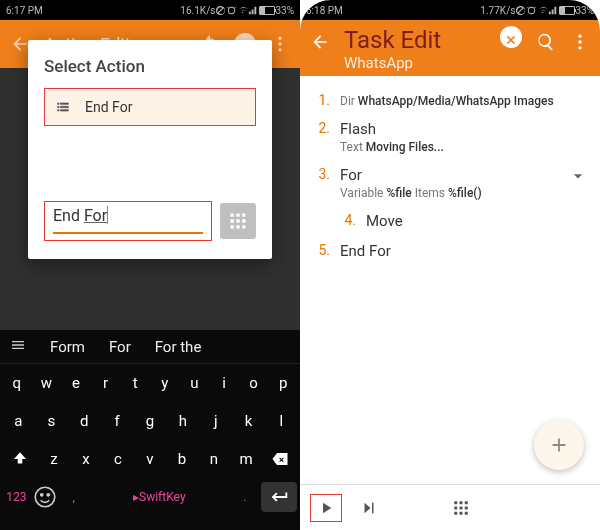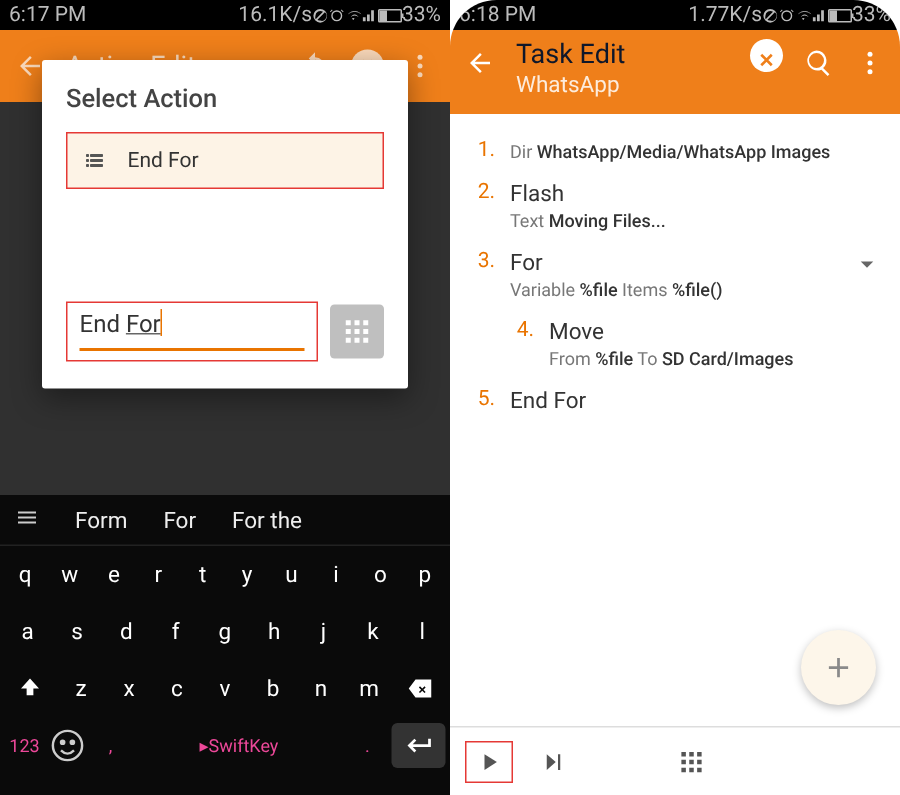--- a/index.html
+++ b/index.html
@@ -2,36 +2,36 @@
 <html><head>
 <meta charset="utf-8">
 <style>
   * { margin: 0; padding: 0; box-sizing: border-box; font-family: Roboto, Arial, sans-serif; }
   body { width: 600px; height: 530px; display: flex; background: #fff; }
   .phone { width: 300px; height: 530px; position: relative; overflow: hidden; }
   .phone-left { background: #303030; }
   .phone-right { background: #fff; border-radius: 31px; }
 
   
-  .statusbar { height: 20px; background: #000; color: #bbb; font-size: 14px; display: flex; align-items: center; padding: 0 6px; }
+  .statusbar { height: 20px; background: #000; color: #bbb; font-size: 10px; display: flex; align-items: center; padding: 0 6px; }
   .status-left { flex: 0 0 auto; }
   .status-right { margin-left: auto; display: flex; gap: 0; align-items: center; }
   .status-right svg { width: 11px; height: 11px; fill: #bbb; }
   .status-batt { border: 1px solid #bbb; width: 16px; height: 9px; border-radius: 1px; position: relative; }
   .status-batt::after { content: ""; position: absolute; right: -2px; top: 2px; width: 1px; height: 3px; background: #bbb; }
   .status-batt-fill { background: #bbb; height: 100%; width: 33%; }
 
   
   .appbar { height: 48px; background: #ef7f1a; color: rgba(255,255,255,0.7); display: flex; align-items: center; padding: 0 10px; gap: 14px; }
   .appbar svg { width: 20px; height: 20px; fill: rgba(255,255,255,0.7); }
   .appbar.right { color: #fff; align-items: flex-start; padding-top: 6px; height: 56px; }
   .appbar.right svg { fill: #fff; margin-top: 6px; }
   .appbar-title { font-size: 18px; flex: 1; }
   .appbar-title2 { display: flex; flex-direction: column; flex: 1; }
-  .appbar-title2 .t { font-size: 18px; color: #0f172a; }
+  .appbar-title2 .t { font-size: 24px; color: #7f1d1d; }
   .appbar-title2 .s { font-size: 15px; color: rgba(255,255,255,0.85); }
   .close-circle { width: 22px; height: 22px; border-radius: 50%; background: rgba(255,255,255,0.7); display: flex; align-items: center; justify-content: center; }
   .close-circle.white { background: #fff; }
   .close-circle svg { width: 14px; height: 14px; fill: #ef7f1a; }
 
   
   .left-content { position: absolute; top: 68px; left: 0; right: 0; bottom: 200px; background: #303030; }
 
   
   .modal { position: absolute; top: 40px; left: 28px; width: 244px; height: 219px; background: #fff; border-radius: 2px; box-shadow: 0 6px 20px rgba(0,0,0,0.4); padding: 16px 16px 12px 16px; z-index: 5; }
@@ -296,21 +296,20 @@
           <div class="sub">Variable <b>%file</b> Items <b>%file()</b></div>
         </div>
         <div class="expand"><svg viewBox="0 0 24 24">
             <path d="M7 10l5 5 5-5z"></path>
           </svg></div>
       </div>
       <div class="task-item indent">
         <div class="num">4.</div>
         <div class="body">
           <div class="title">Move</div>
-          <div class="sub">From <b>%file</b> To <b>SD Card/Images</b></div>
         </div>
       </div>
       <div class="task-item">
         <div class="num">5.</div>
         <div class="body">
           <div class="title">End For</div>
         </div>
       </div>
     </div>
 

